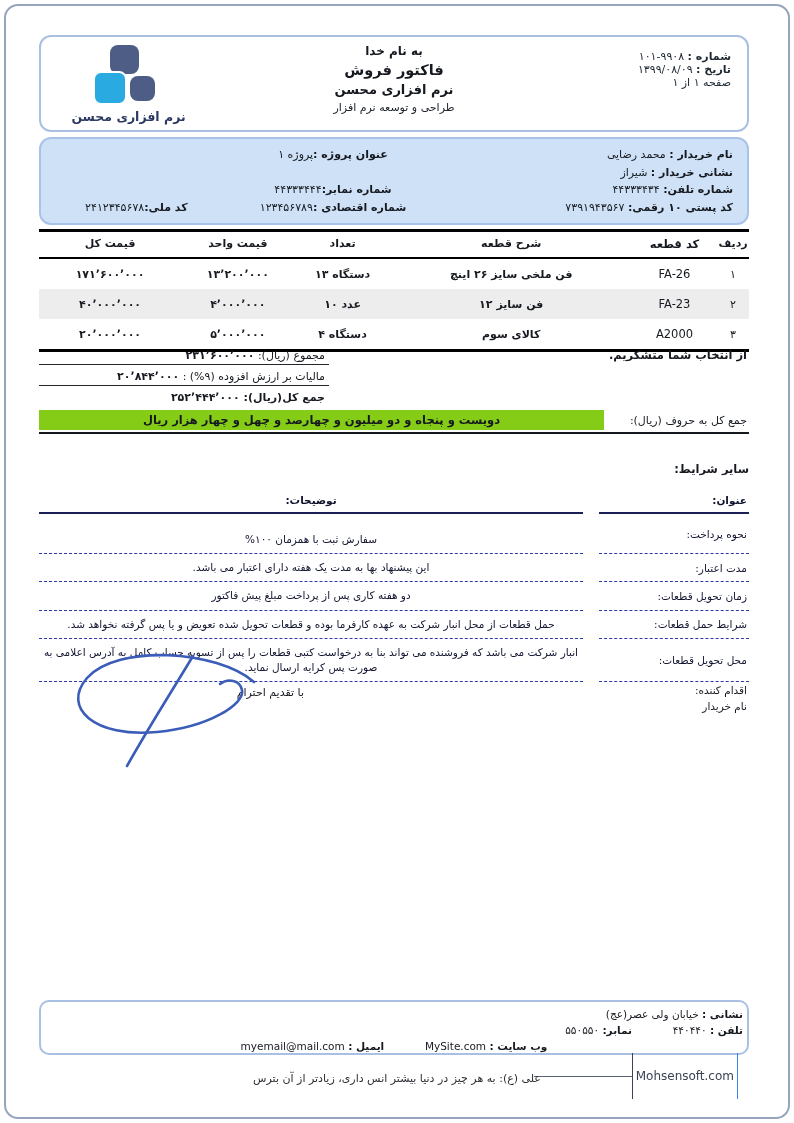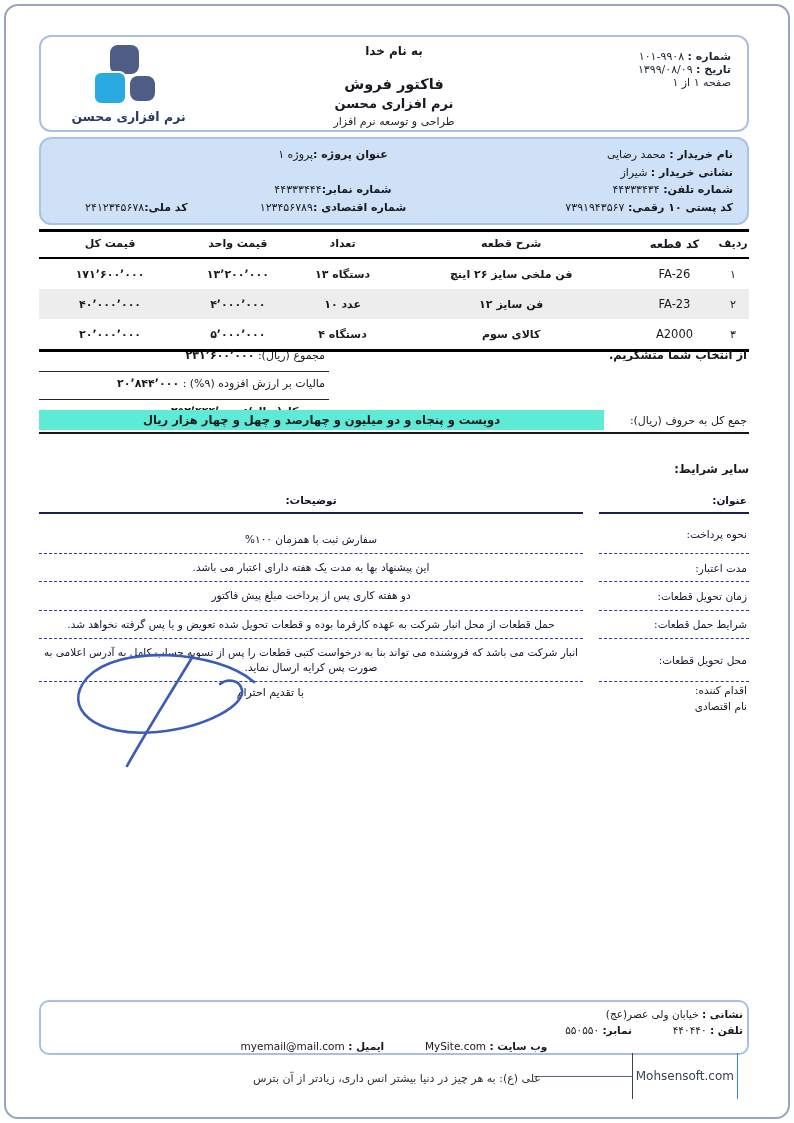--- a/index.html
+++ b/index.html
@@ -11,21 +11,21 @@
   }
   .outer-frame { position:absolute; inset:4px; border:2px solid #96a5bd; border-radius:14px; pointer-events:none; }
 
   
   .hdr-box { position:absolute; top:35px; right:45px; width:710px; height:97px;
     border:2px solid #a9c0e2; border-radius:12px; display:flex; background:#fff; }
   .hdr-info { width:175px; padding:13px 16px 0 0; font-size:11px; color:#1d2733; display:flex; flex-direction:column; gap:0; }
   .hdr-info .lbl { font-weight:bold; }
   .hdr-center { flex:1; text-align:center; padding-top:7px; }
   .hdr-center .l1 { font-weight:bold; font-size:12px; }
-  .hdr-center .l2 { font-weight:bold; font-size:14.5px; margin-top:18px; }
+  .hdr-center .l2 { font-weight:bold; font-size:14.5px; margin-top:4px; }
   .hdr-center .l3 { font-weight:bold; font-size:13px; margin-top:4px; }
   .hdr-center .l4 { font-size:11px; margin-top:4px; color:#20262e; }
   .hdr-logo { width:175px; position:relative; }
   .logo-squares { position:absolute; top:8px; left:52px; width:72px; height:62px; }
   .sq { position:absolute; border-radius:8px; }
   .sq-a { width:29px; height:29px; left:17px; top:0; background:#4d5d85; }
   .sq-b { width:34px; height:34px; left:0; top:26px; background:#29abe2; border:2px solid #ffffff; }
   .sq-c { width:25px; height:25px; left:37px; top:31px; background:#4d5d85; }
   .logo-text { position:absolute; bottom:6px; left:0; width:175px; text-align:center;
     font-weight:bold; font-size:12.5px; color:#2c3a63; }
@@ -53,28 +53,28 @@
   .c-desc { width:34%; text-align:center; font-weight:bold; }
   .c-qty { width:13.5%; text-align:center; font-weight:bold; direction:ltr; }
   .c-unit { width:16%; text-align:center; font-weight:bold; }
   .c-total { width:20%; text-align:center; font-weight:bold; }
   .t-head > div { font-weight:bold; direction:rtl; }
 
   
   .totals { position:absolute; top:344px; right:45px; width:710px; height:95px; }
   .thanks { position:absolute; right:2px; top:4px; font-weight:bold; font-size:11.5px; }
   .sum-block { position:absolute; left:0; top:0; width:290px; font-size:11px; }
-  .s-row { padding:5px 4px 9px 0; text-align:right; }
+  .s-row { padding:5px 4px 2px 0; text-align:right; }
   .s-row .val { font-weight:bold; }
   .s-row.lined { border-bottom:1.5px solid #23262b; }
   .s-row.grand { font-weight:bold; }
   .words-row { position:absolute; top:66px; right:0; width:710px; display:flex; align-items:center;
     border-bottom:2px solid #15181d; padding-bottom:2px; }
   .words-label { width:145px; font-size:11px; padding-right:2px; }
-  .words-bar { flex:1; background:#5eead4; text-align:center; font-weight:bold; font-size:11.5px; padding:3px 0; }
+  .words-bar { flex:1; background:#84cc16; text-align:center; font-weight:bold; font-size:11.5px; padding:3px 0; }
 
   
   .conds { position:absolute; top:462px; right:45px; width:710px; font-size:10.5px; }
   .conds-title { font-weight:bold; font-size:11.5px; margin-bottom:16px; }
   .cond-grid { display:grid; grid-template-columns:150px 1fr; column-gap:16px; }
   .cg-cell { display:flex; align-items:center; padding:6px 2px; }
   .cg-head { font-weight:bold; border-bottom:2px solid #1a2055; padding:2px 2px 6px; color:#10132e; }
   .cg-head.desc { justify-content:center; }
   .cg-label { border-bottom:1.5px dashed #2b3aa6; color:#121530; }
   .cg-value { border-bottom:1.5px dashed #2b3aa6; justify-content:center; text-align:center; line-height:1.45; color:#121530; }
@@ -251,21 +251,21 @@
       <div class="cg-cell cg-value">حمل قطعات از محل انبار شرکت به عهده کارفرما بوده و قطعات تحویل شده تعویض و یا پس گرفته نخواهد شد.</div>
 
       <div class="cg-cell cg-label">محل تحویل قطعات:</div>
       <div class="cg-cell cg-value">انبار شرکت می باشد که فروشنده می تواند بنا به درخواست کتبی قطعات را پس از تسویه حساب کامل به آدرس اعلامی به صورت پس کرایه ارسال نماید.</div>
     </div>
   </div>
 
   <div class="sig-area">
     <div class="actor">
       <div>اقدام کننده:</div>
-      <div>نام اقتصادی</div>
+      <div>نام خریدار</div>
     </div>
     <div class="respect">با تقدیم احترام</div>
     <svg class="sig-svg" width="220" height="130" viewBox="0 0 220 130" fill="none" xmlns="http://www.w3.org/2000/svg">
       <path d="M207,40 C170,8 70,2 40,36 C14,66 48,96 110,90 C162,85 198,62 195,48 C193,38 181,36 173,42" stroke="#3b5cb8" stroke-width="2.6" fill="none" stroke-linecap="round"></path>
       <path d="M146,14 C128,44 100,88 80,124" stroke="#3b5cb8" stroke-width="2.6" fill="none" stroke-linecap="round"></path>
     </svg>
   </div>
 
   <div class="ftr-box">
     <div class="f-row">

